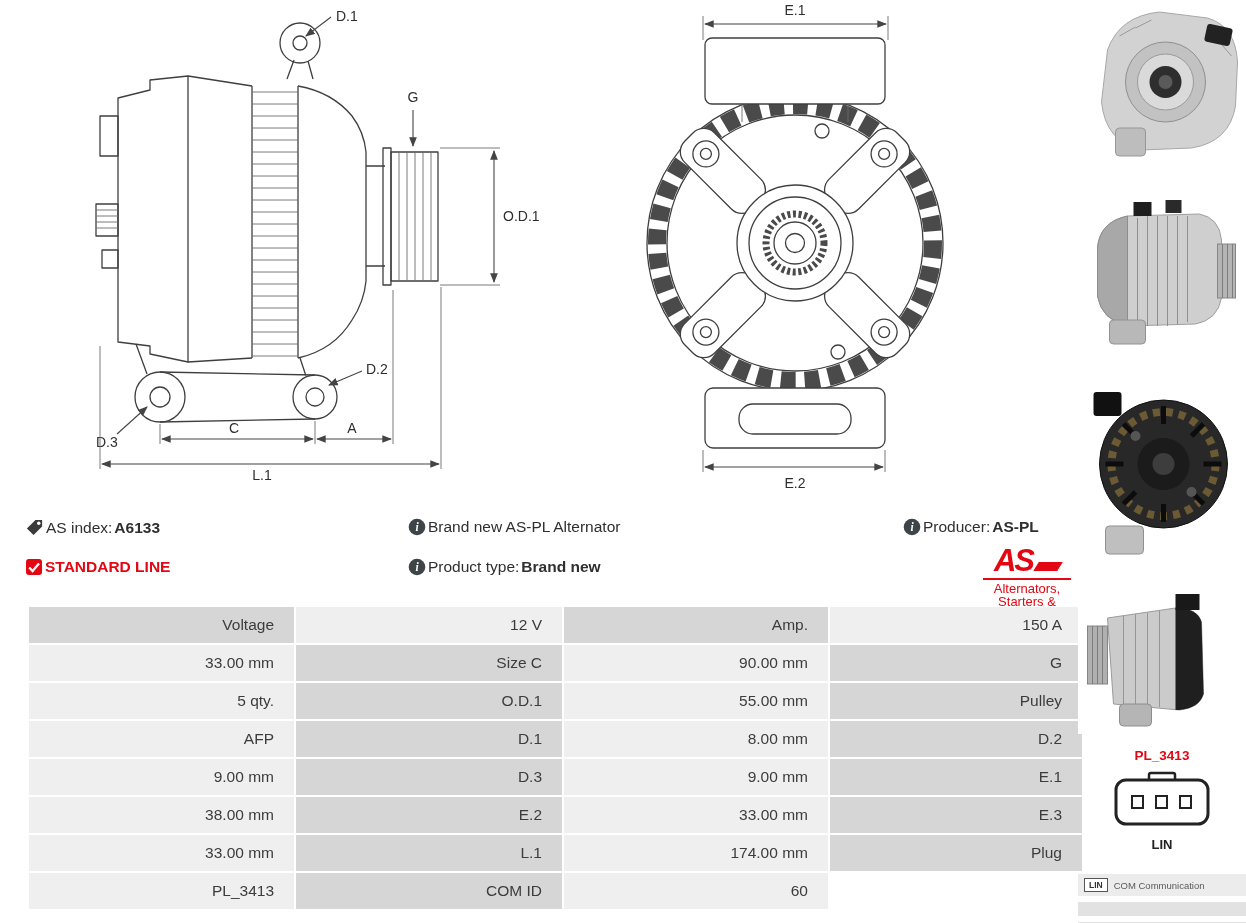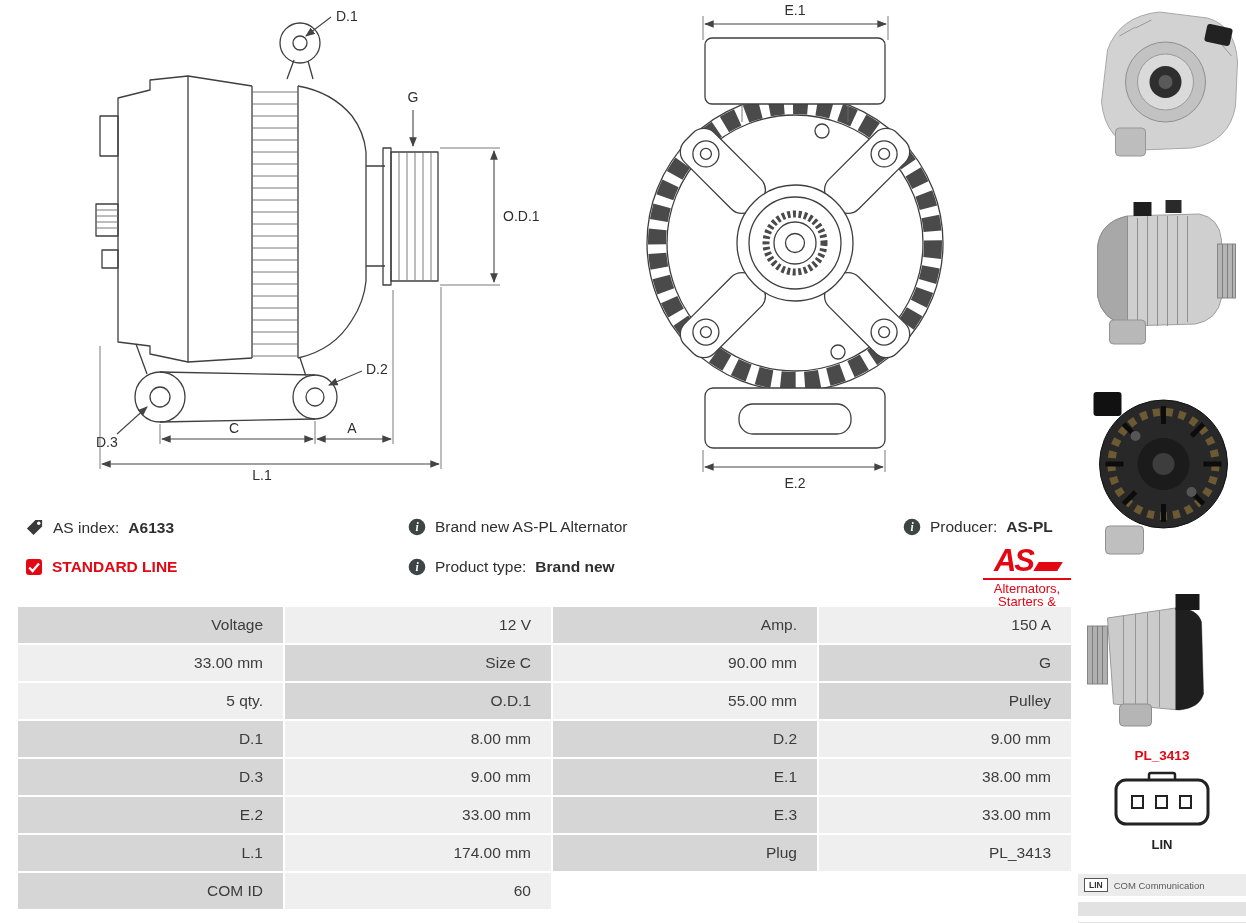--- a/index.html
+++ b/index.html
@@ -12,30 +12,30 @@
   
   .drawing-svg { position:absolute; left:0; top:0; }
   .drawing-svg text { font-size:14px; fill:#2e2e2e; font-family:"Liberation Sans",sans-serif; }
   .outline { fill:none; stroke:#3f3f3f; stroke-width:1.3; stroke-linejoin:round; }
   .solid   { fill:#fff; stroke:#3f3f3f; stroke-width:1.3; stroke-linejoin:round; }
   .thin    { fill:none; stroke:#6b6b6b; stroke-width:0.9; }
   .dim     { fill:none; stroke:#444;    stroke-width:1.1; }
   .fins    { fill:none; stroke:#4a4a4a; stroke-width:18; stroke-dasharray:15 9; }
   .knurl   { fill:none; stroke:#4a4a4a; stroke-width:7;  stroke-dasharray:3 2.6; }
   
-  .info-item { position:absolute; display:flex; align-items:center; gap:9px; font-size:15.5px; color:#2f2f2f; white-space:nowrap; }
+  .info-item { position:absolute; display:flex; align-items:center; gap:2px; font-size:15.5px; color:#2f2f2f; white-space:nowrap; }
   .info-item svg { flex:0 0 auto; }
   .b { font-weight:bold; }
   .red-line { color:#e30613; font-weight:bold; }
   .aspl-logo { position:absolute; left:983px; top:545px; width:88px; text-align:center; line-height:1; }
   .aspl-mark { color:#e30613; font-style:italic; font-weight:bold; font-size:31px; letter-spacing:-2px; display:inline-block; }
   .aspl-slash { display:inline-block; width:24px; height:9px; background:#e30613; transform:skewX(-32deg); margin-left:3px; }
   .aspl-tagline { color:#e30613; font-size:13px; margin-top:2px; border-top:2px solid #e30613; padding-top:2px; }
   
-  .spec-table { position:absolute; left:18px; top:607px; width:1053px;
+  .spec-table { position:absolute; left:29px; top:607px; width:1053px;
     display:grid; grid-template-columns:265px 266px 264px 1fr; gap:2px; background:#fff; }
   .cell { height:36px; line-height:36px; text-align:right; padding-right:20px;
     font-size:15.5px; color:#3c3c3c; overflow:hidden; }
   .lbl { background:#d6d6d6; }
   .val { background:#efefef; }
   
   .photos { position:absolute; left:1078px; top:2px; width:168px; }
   .photo { margin-bottom:14px; cursor:pointer; background:#fff; }
   .plug-block { text-align:center; margin-top:10px; }
   .plug-code { color:#e30613; font-weight:bold; font-size:13.5px; margin-bottom:6px; }
@@ -218,20 +218,21 @@
   <div class="cell val">33.00 mm</div>
   <div class="cell lbl">Size C</div>
   <div class="cell val">90.00 mm</div>
 
   <div class="cell lbl">G</div>
   <div class="cell val">5 qty.</div>
   <div class="cell lbl">O.D.1</div>
   <div class="cell val">55.00 mm</div>
 
   <div class="cell lbl">Pulley</div>
+  <div class="cell val">AFP</div>
   <div class="cell lbl">D.1</div>
   <div class="cell val">8.00 mm</div>
 
   <div class="cell lbl">D.2</div>
   <div class="cell val">9.00 mm</div>
   <div class="cell lbl">D.3</div>
   <div class="cell val">9.00 mm</div>
 
   <div class="cell lbl">E.1</div>
   <div class="cell val">38.00 mm</div>

